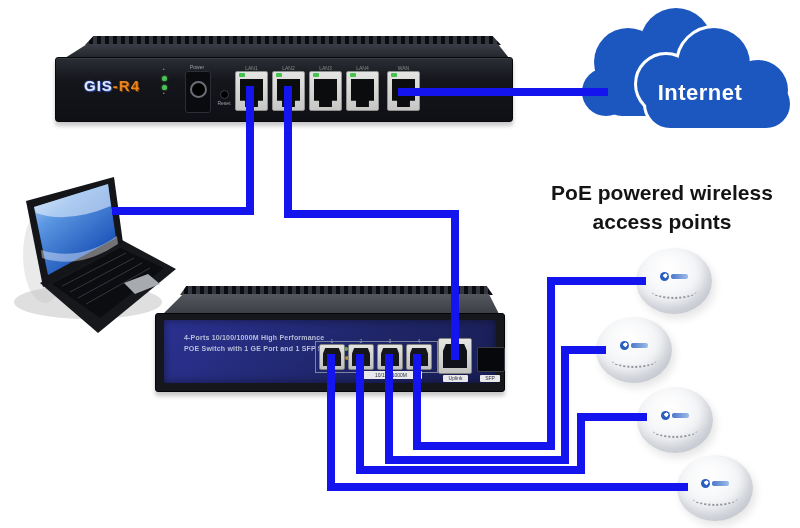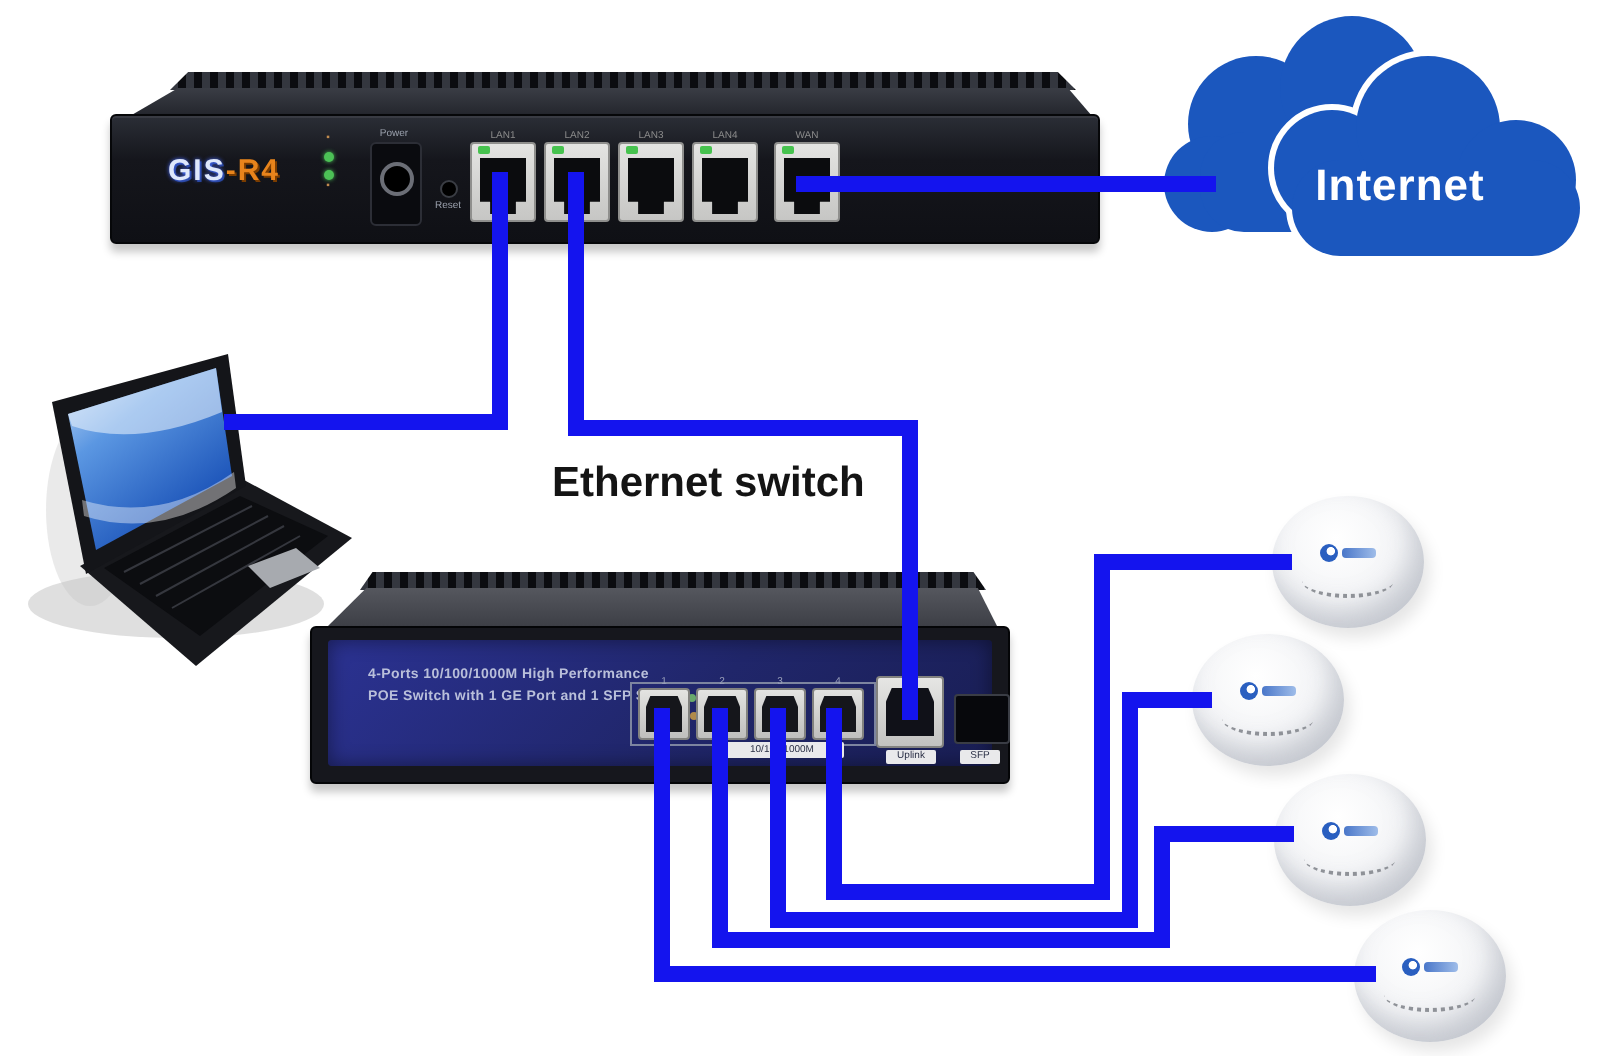--- a/index.html
+++ b/index.html
@@ -8,21 +8,21 @@
   .layer{position:absolute;left:0;top:0;width:800px;height:528px;pointer-events:none;}
 
   
   .lbl{position:absolute;color:#141414;font-weight:bold;font-size:21px;line-height:29px;}
   .lbl-admin{left:26px;top:144px;}
   .lbl-controller{left:288px;top:122px;width:272px;text-align:center;}
   .lbl-switch{left:276px;top:226px;line-height:31px;}
   .lbl-aps{left:528px;top:178px;width:268px;text-align:center;}
 
   
-  .router{position:absolute;left:55px;top:36px;width:458px;height:86px;padding-left:37px;}
+  .router{position:absolute;left:55px;top:36px;width:458px;height:86px;}
   .fins{position:absolute;background:repeating-linear-gradient(90deg,#34373f 0 4px,#0b0c10 4px 8px);}
   .router .fins{left:30px;right:12px;top:0;height:9px;clip-path:polygon(2% 0,98% 0,100% 100%,0 100%);}
   .router .rtop{position:absolute;left:10px;right:4px;top:8px;height:14px;background:linear-gradient(#3a3d45,#23252c);
                 clip-path:polygon(5% 0,97.5% 0,100% 100%,0 100%);}
   .router .face{position:absolute;left:0;right:0;top:21px;bottom:0;border:1px solid #060709;border-radius:3px;
                 background:linear-gradient(#2b2e36,#15161c 35%,#0f1015);
                 box-shadow:inset 0 1px 0 rgba(255,255,255,.07),0 4px 4px rgba(0,0,0,.22);}
   .r-logo{position:absolute;left:28px;top:19px;font-size:15px;font-weight:bold;letter-spacing:1px;}
   .r-logo .p1{color:#dfe8fb;text-shadow:0 0 2px #4a6cff,1px 1px 0 #24408f;}
   .r-logo .p2{color:#e8841c;text-shadow:1px 1px 0 #7a3c00;}
@@ -284,16 +284,19 @@
       <polyline points="417,354 417,446 551,446 551,281 646,281"></polyline>
       <polyline points="389,354 389,460 565,460 565,350 606,350"></polyline>
       <polyline points="360,354 360,470 581,470 581,417 647,417"></polyline>
       <polyline points="331,354 331,487 688,487"></polyline>
     </g>
   </svg>
 
   <div class="lbl lbl-controller">
   </div>
   <div class="lbl lbl-switch">
-    <div>Ethernet switch</div>
+  </div>
+  <div class="lbl lbl-aps">
+    <div>PoE powered wireless</div>
+    <div>access points</div>
   </div>
 
 </div>
 
 </body></html>

